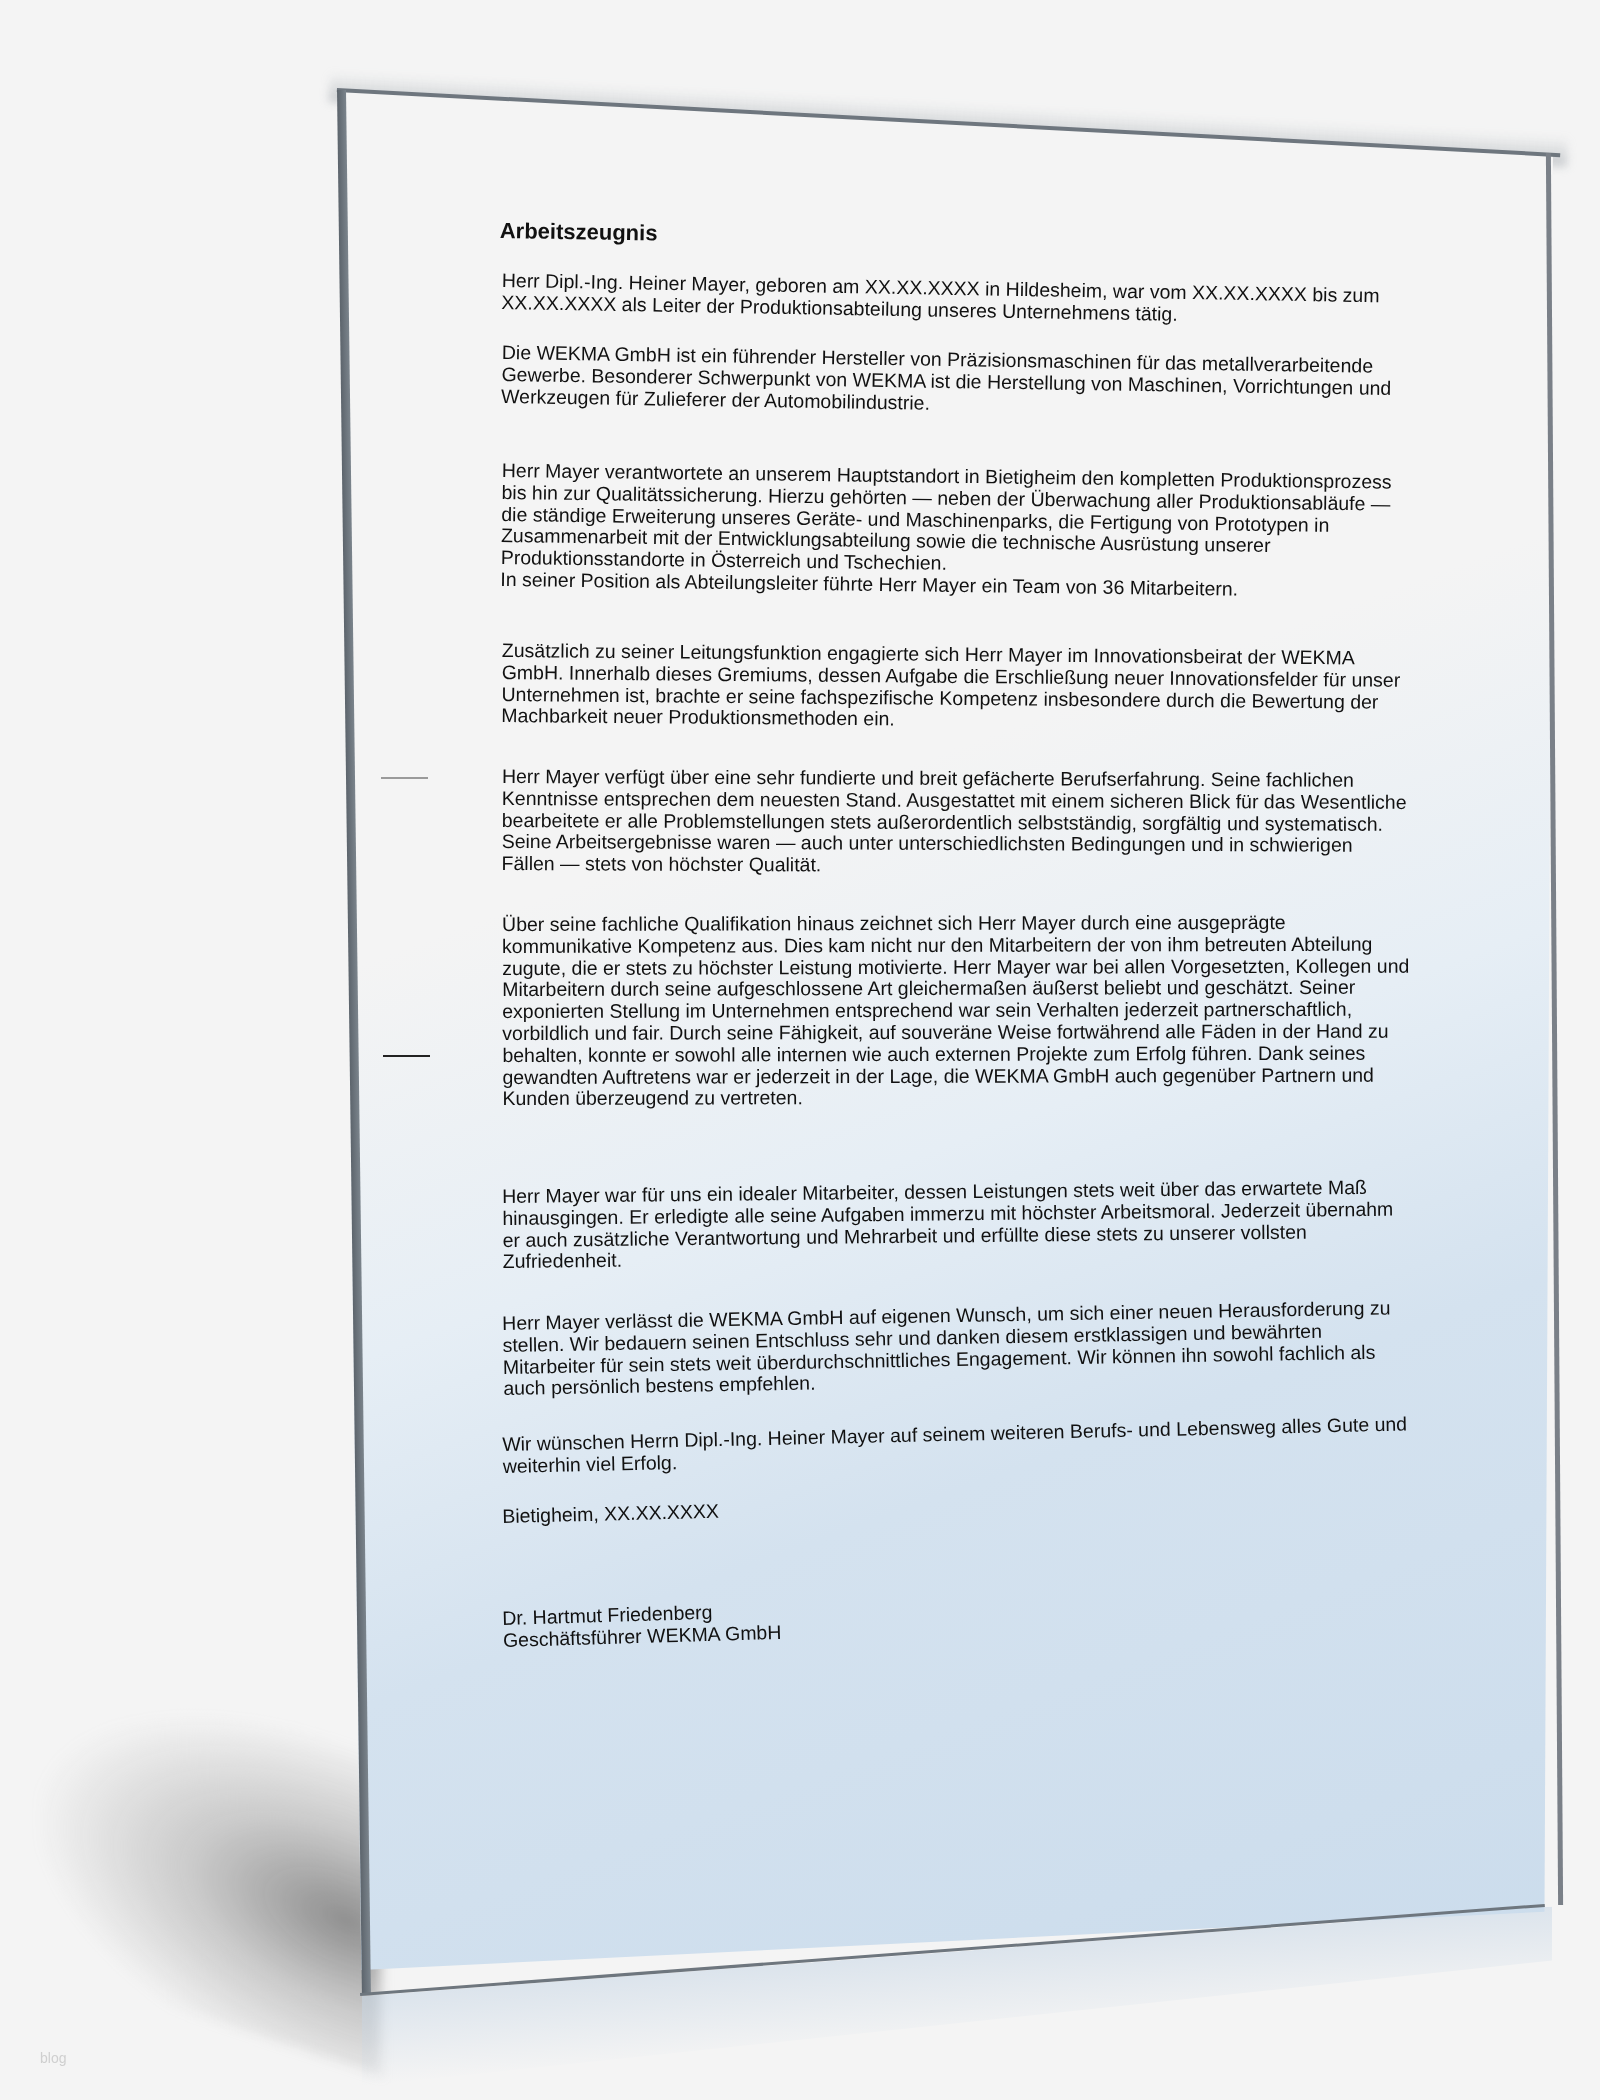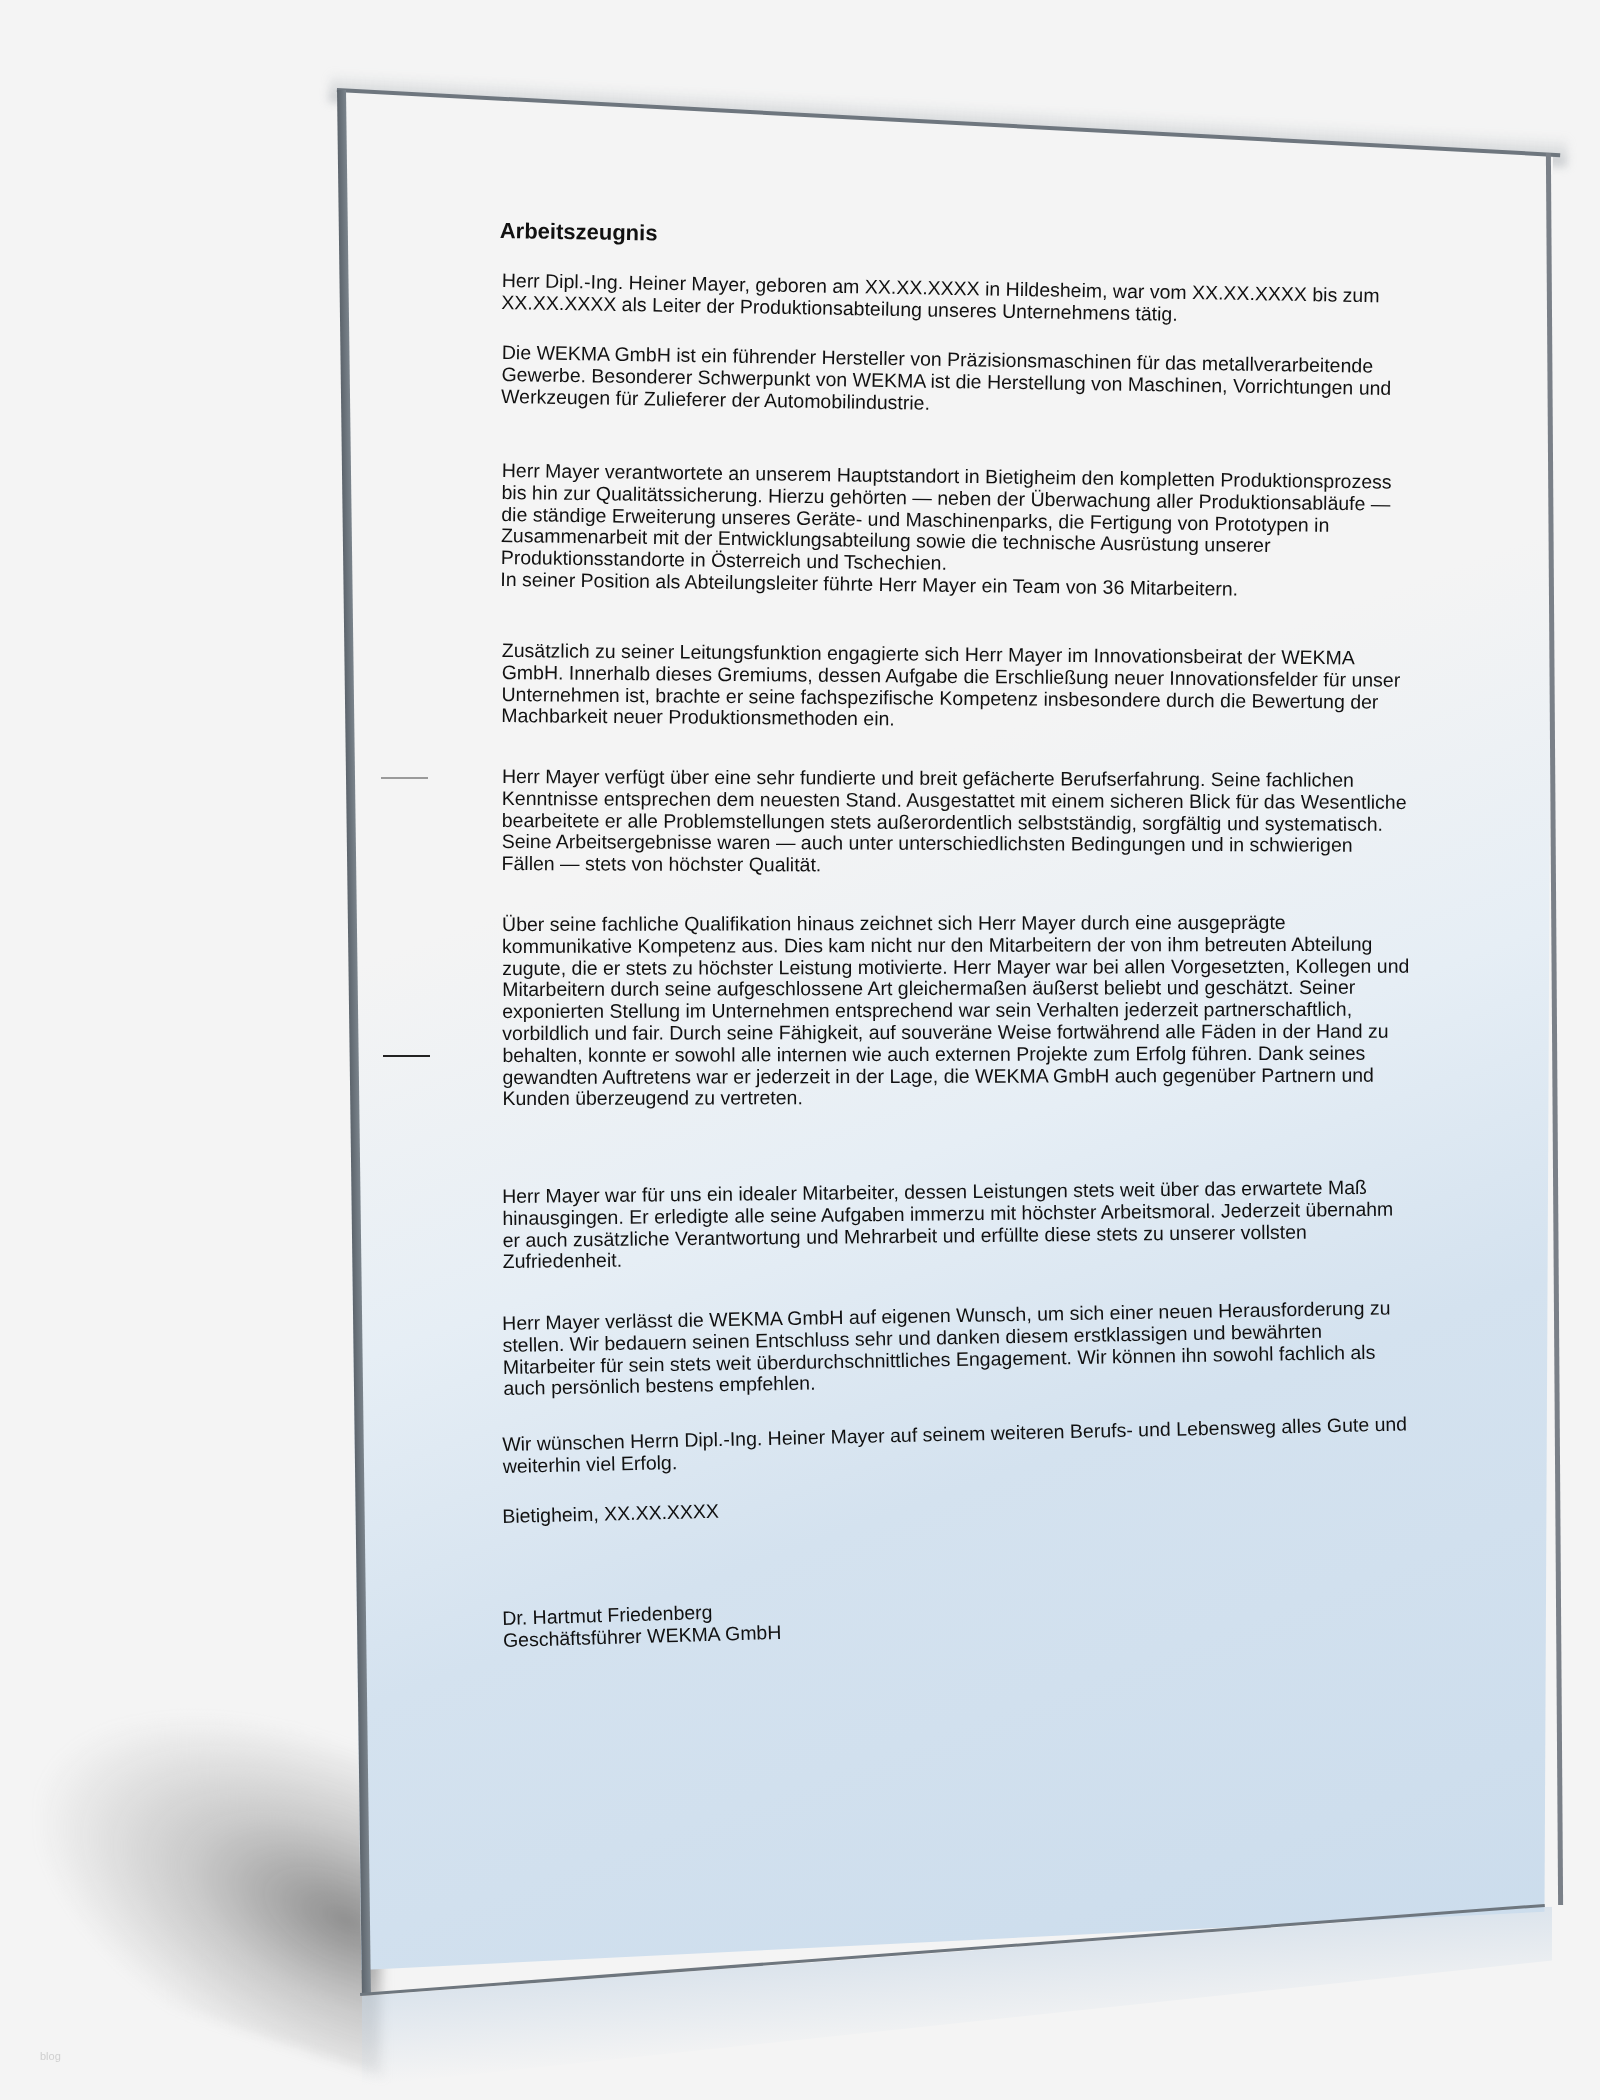--- a/index.html
+++ b/index.html
@@ -128,21 +128,21 @@
       font-size: 19.5px;
       line-height: 21.8px;
       white-space: nowrap;
       transform-origin: left top;
     }
     .para .ln { display: block; }
     .watermark {
       position: absolute;
       left: 40px;
       top: 2180px;
-      font-size: 11px;
+      font-size: 14px;
       color: #cfcfcf;
       text-align: center;
     }
   </style>
 </head>
 <body>
 
 <div class="stage">
   <div class="page-shadow"></div>
   <div class="page-top-shadow"></div>

